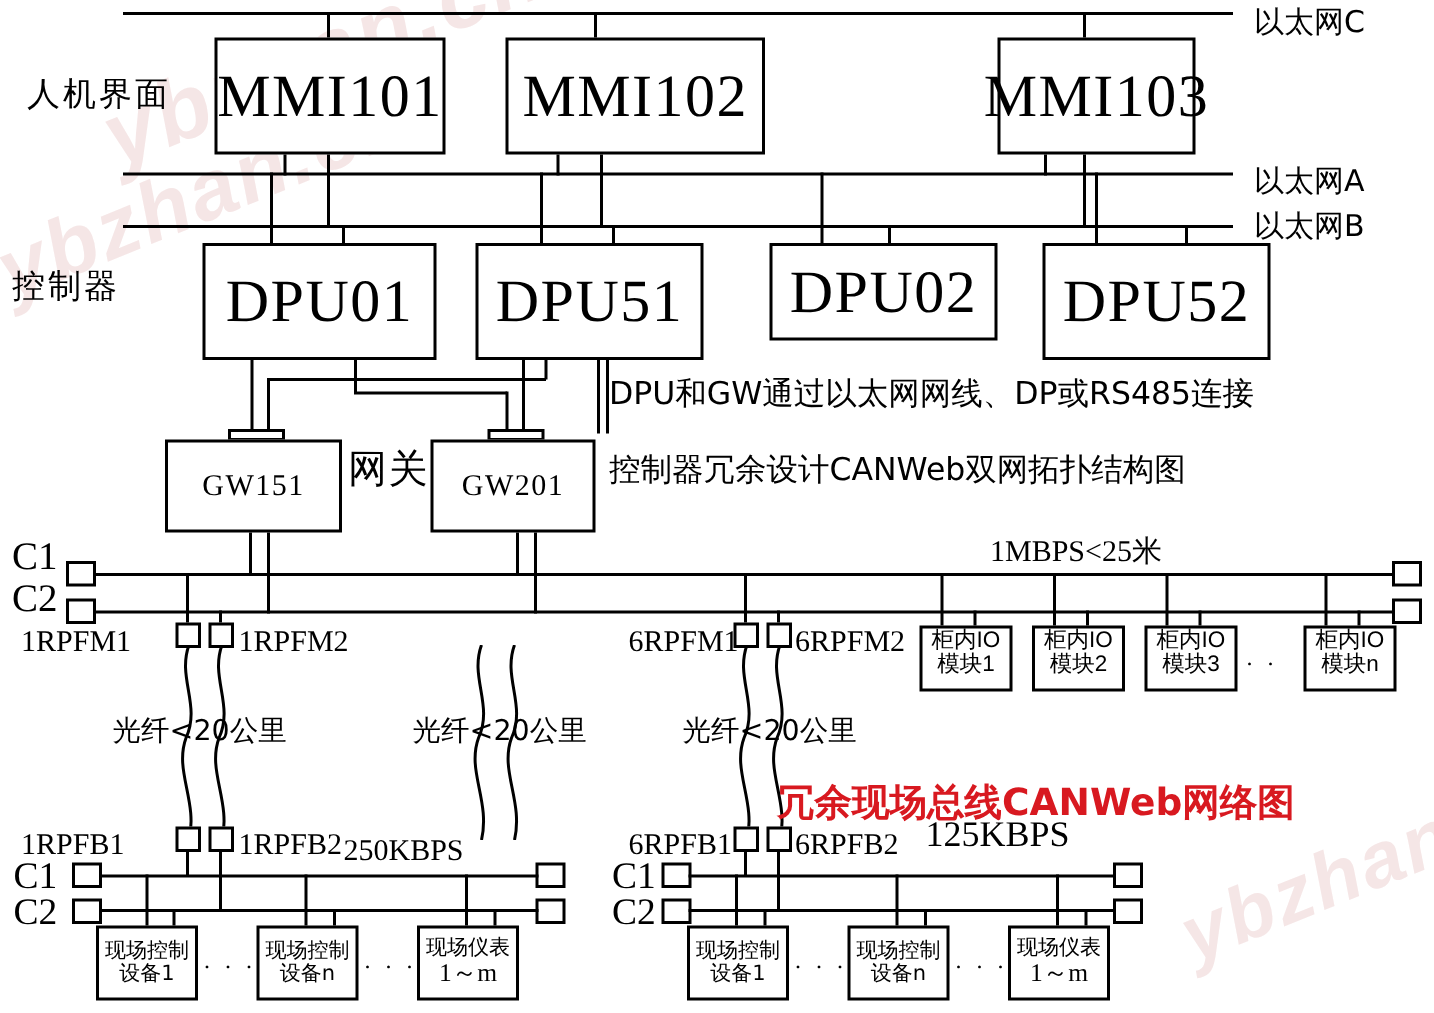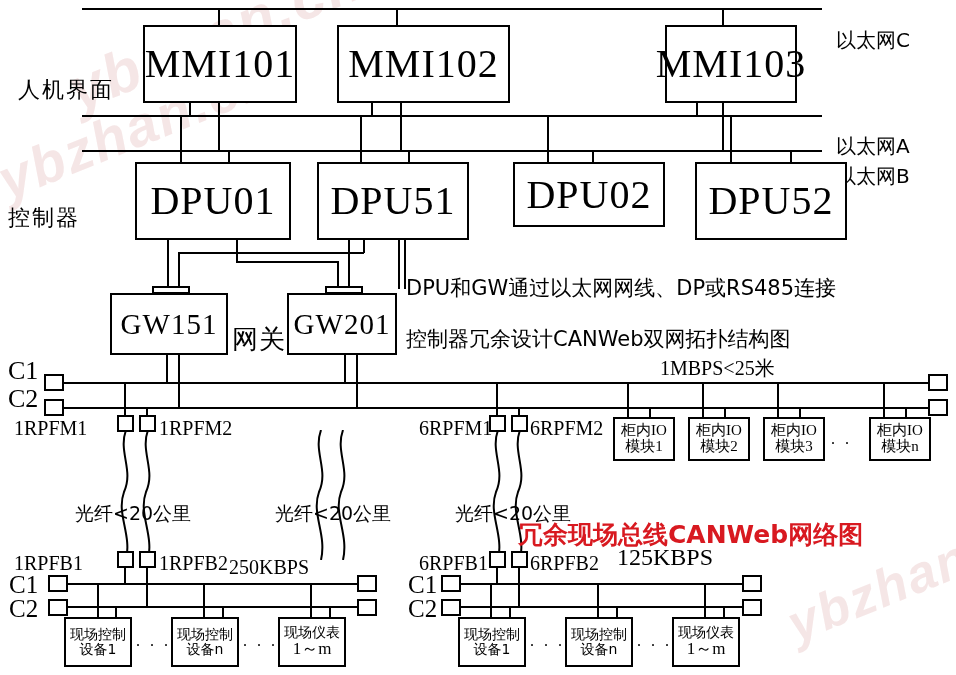--- a/index.html
+++ b/index.html
@@ -45,21 +45,21 @@
     align-items: center;
     justify-content: center;
     text-align: center;
     line-height: 1.0;
   }
   .bigbox {
     font-size: 40px;
     letter-spacing: 1px;
     font-family: "Liberation Serif", "DejaVu Serif", serif;
   }
-  .gwbox { font-size: 29px; letter-spacing: 1px; }
+  .gwbox { font-size: 20px; letter-spacing: 1px; }
   .stub {
     position: absolute;
     border: 2px solid #000000;
     background: #ffffff;
     box-sizing: border-box;
   }
   .term {
     position: absolute;
     border: 2px solid #000000;
     background: #ffffff;
@@ -75,33 +75,32 @@
     width: 17px;
     height: 17px;
   }
   .lbl {
     position: absolute;
     white-space: nowrap;
     color: #000000;
     font-family: "Liberation Serif", "DejaVu Serif", serif;
     line-height: 1.05;
   }
-  .cn { font-family: "DejaVu Sans", "Liberation Sans", sans-serif; margin-top: 26px; }
+  .cn { font-family: "DejaVu Sans", "Liberation Sans", sans-serif; }
   .iobox {
     position: absolute;
     border: 2px solid #000000;
     background: #ffffff;
     box-sizing: border-box;
-    font-family: Liberation Serif, serif;
+    font-family: Liberation Sans, sans-serif;
     font-size: 15px;
     line-height: 1.05;
     display: flex;
     flex-direction: column;
     align-items: center;
-    justify-content: center;
     text-align: center;
   }
   .devbox {
     position: absolute;
     border: 2px solid #000000;
     background: #ffffff;
     box-sizing: border-box;
     font-family: "DejaVu Sans", "Liberation Sans", sans-serif;
     font-size: 14px;
     line-height: 1.1;

